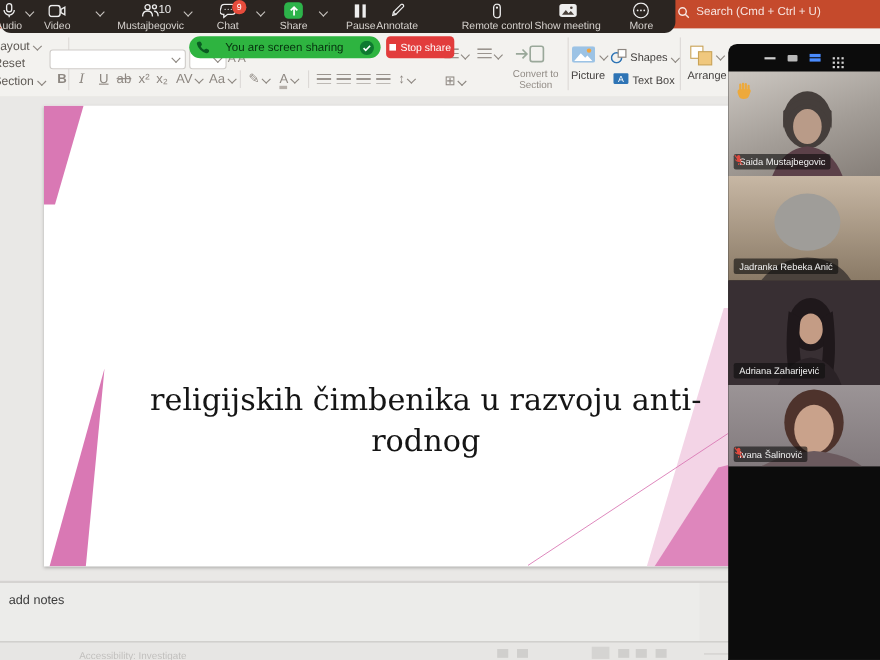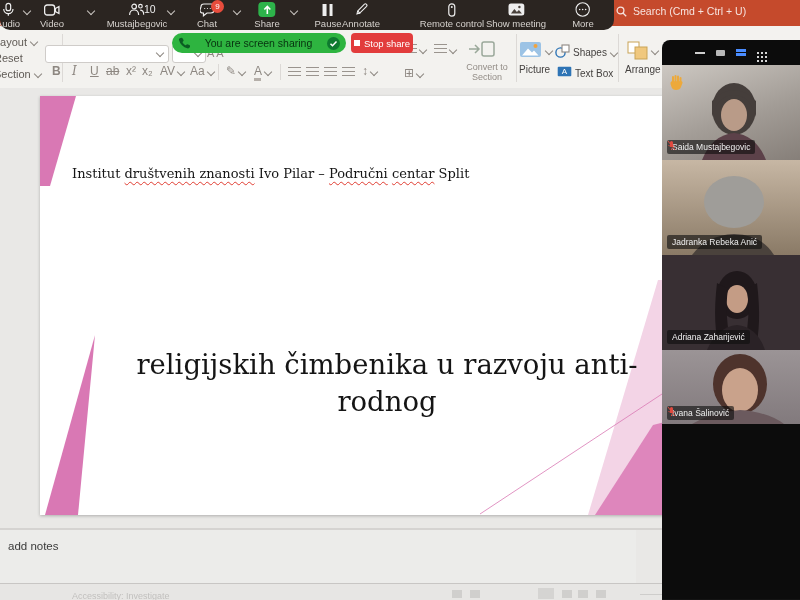--- a/index.html
+++ b/index.html
@@ -200,21 +200,20 @@
 <div class="abs" id="canvas">
   <div class="abs" id="slide">
     <svg width="728" height="419" viewBox="0 0 728 419" style="position:absolute;left:0;top:0;">
       <polygon points="0,0 36,0 10,90 0,90" fill="#d978b4"></polygon>
       <polygon points="55,239 5,419 38,419" fill="#d978b4"></polygon>
       <polygon points="618,184 548,419 728,419 728,184" fill="#f3d4e6"></polygon>
       <polygon points="613,329 555,419 728,419 728,300" fill="#d978b4" opacity="0.85"></polygon>
       <line x1="440" y1="418" x2="622" y2="298" stroke="#d978b4" stroke-width="0.8"></line>
     </svg>
     <div id="byline">
-      <div><span>Institut </span><span class="sq">društvenih znanosti</span><span> Ivo Pilar – </span><span class="sq">Područni</span><span> </span><span class="sq">centar</span><span> Split</span></div>
     </div>
     <div id="slide-title">
       <div><span>religijskih čimbenika u razvoju anti-rodnog</span></div>
       
     </div>
   </div>
 </div>
 
 <div class="abs" id="splitter"></div>
 <div class="abs" id="notes-pane">

